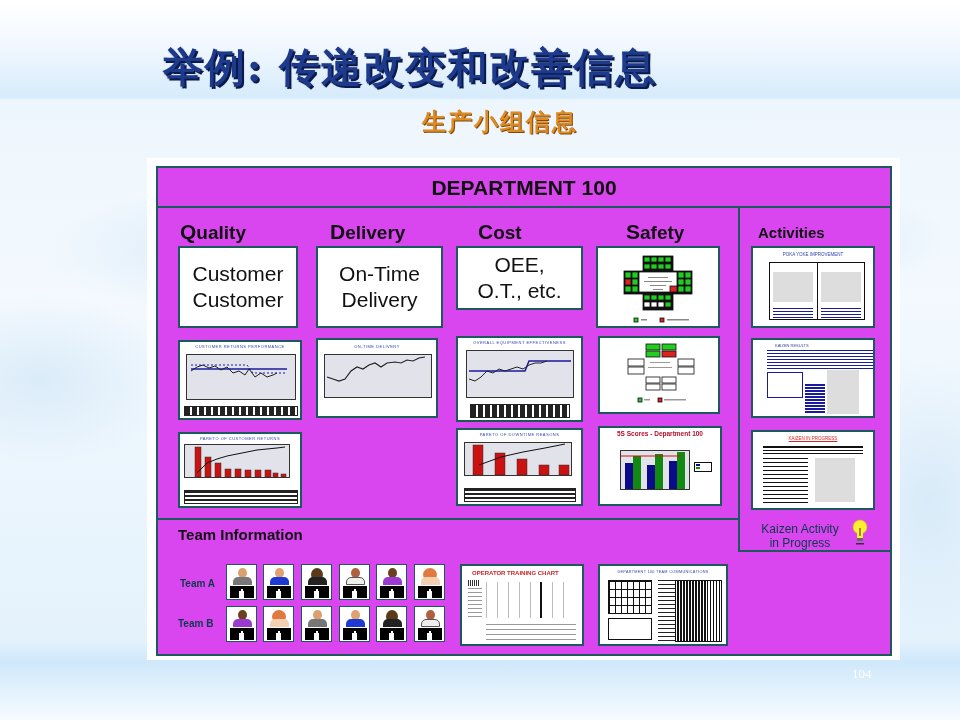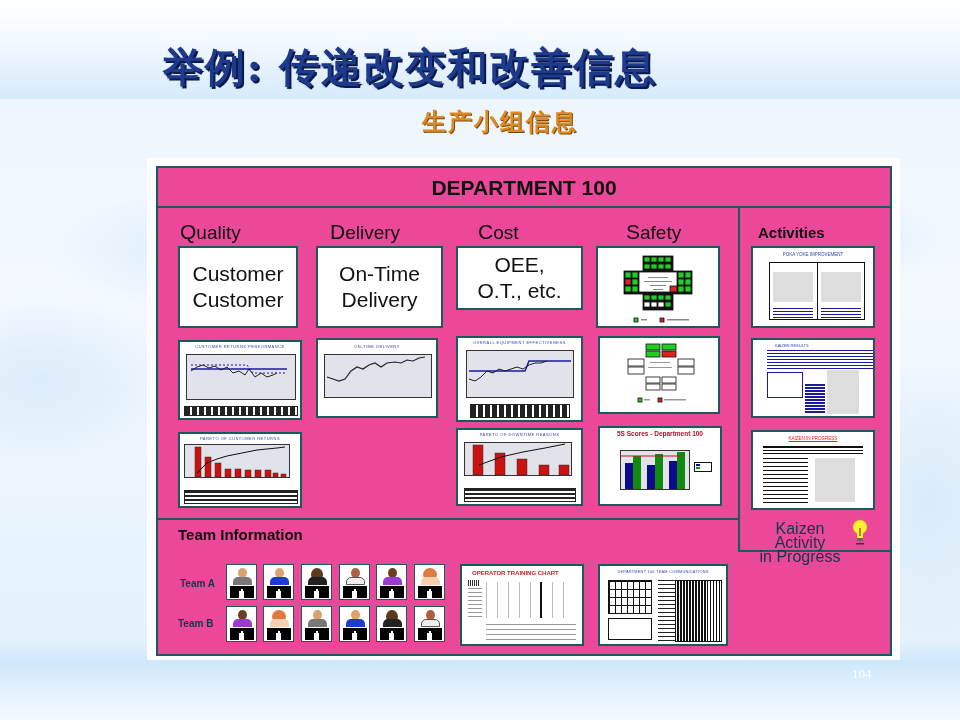--- a/index.html
+++ b/index.html
@@ -30,50 +30,50 @@
     font-weight: bold; font-size: 24px; color: #e08a22;
     letter-spacing: 2px;
     text-shadow: 1px 1px 0 #7a4a10;
   }
   .board-frame {
     position: absolute; left: 147px; top: 158px; width: 753px; height: 502px;
     background: #ffffff;
   }
   .board {
     position: absolute; left: 156px; top: 166px; width: 736px; height: 490px;
-    background: #ec4899; border: 2px solid #1a5a5a;
+    background: #d946ef; border: 2px solid #1a5a5a;
   }
   .dept-header {
     position: absolute; left: 0; top: 0; width: 732px; height: 40px;
     border-bottom: 2px solid #1a5a5a;
     text-align: center; line-height: 40px;
     font-weight: bold; font-size: 21px; color: #101010;
   }
   .vline { position: absolute; left: 580px; top: 40px; width: 2px; height: 342px; background: #1a5a5a; }
   .hline { position: absolute; left: 0; top: 350px; width: 580px; height: 2px; background: #1a5a5a; }
   .act-bottom { position: absolute; left: 580px; top: 382px; width: 152px; height: 2px; background: #1a5a5a; }
 
-  .cat-label { position: absolute; font-weight: normal; font-size: 19px; color: #111; }
+  .cat-label { position: absolute; font-weight: bold; font-size: 19px; color: #111; }
   .cat-label .big { font-size: 21px; }
 
   .card {
     position: absolute; background: #fff; border: 2px solid #1a5a5a;
   }
   .card-text {
     display: flex; align-items: center; justify-content: center; text-align: center;
     font-size: 21px; line-height: 26px; color: #111;
   }
   .thumb { position: absolute; background: #fff; border: 2px solid #1a5a5a; overflow: hidden; }
   .t-title { position: absolute; left: 0; width: 100%; text-align: center; font-size: 4px; color: #3346aa; letter-spacing: 0.5px; }
   .plot { position: absolute; background: #e2e2ea; border: 1.5px solid #333; }
   .tbl { position: absolute; background: repeating-linear-gradient(90deg, #222 0 5px, #fff 5px 7px); border: 1px solid #222; }
   .tbl2 { position: absolute; background: repeating-linear-gradient(180deg, #222 0 2px, #fff 2px 4px); border: 1px solid #222; }
 
   .act-title { position: absolute; left: 600px; top: 56px; font-weight: bold; font-size: 15px; color: #111; }
-  .kaizen-text { position: absolute; left: 592px; top: 354px; font-size: 16px; line-height: 14px; color: #0b3a4a; text-align: center; width: 100px; }
+  .kaizen-text { position: absolute; left: 592px; top: 354px; font-size: 12px; line-height: 14px; color: #0b3a4a; text-align: center; width: 100px; }
   .bulb { position: absolute; left: 694px; top: 350px; width: 16px; height: 28px; }
 
   .team-title { position: absolute; left: 20px; top: 358px; font-weight: bold; font-size: 15px; color: #111; }
   .team-label { position: absolute; font-size: 10px; font-weight: bold; color: #0b3a4a; }
   .member {
     position: absolute; width: 31px; height: 36px; background: #fff; border: 1.5px solid #1a5a5a;
     overflow: hidden;
   }
   .member .head { position: absolute; left: 11px; top: 3px; width: 9px; height: 10px; border-radius: 50%; }
   .member .body { position: absolute; left: 6px; top: 12px; width: 19px; height: 8px; border-radius: 5px 5px 0 0; }

